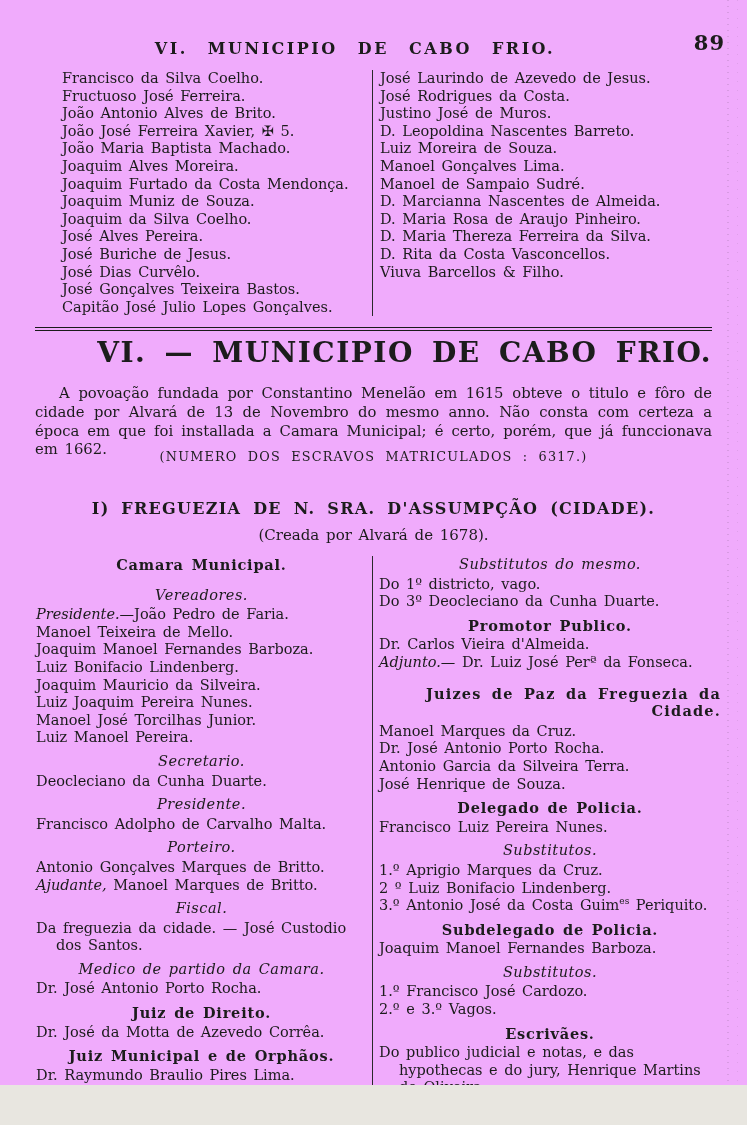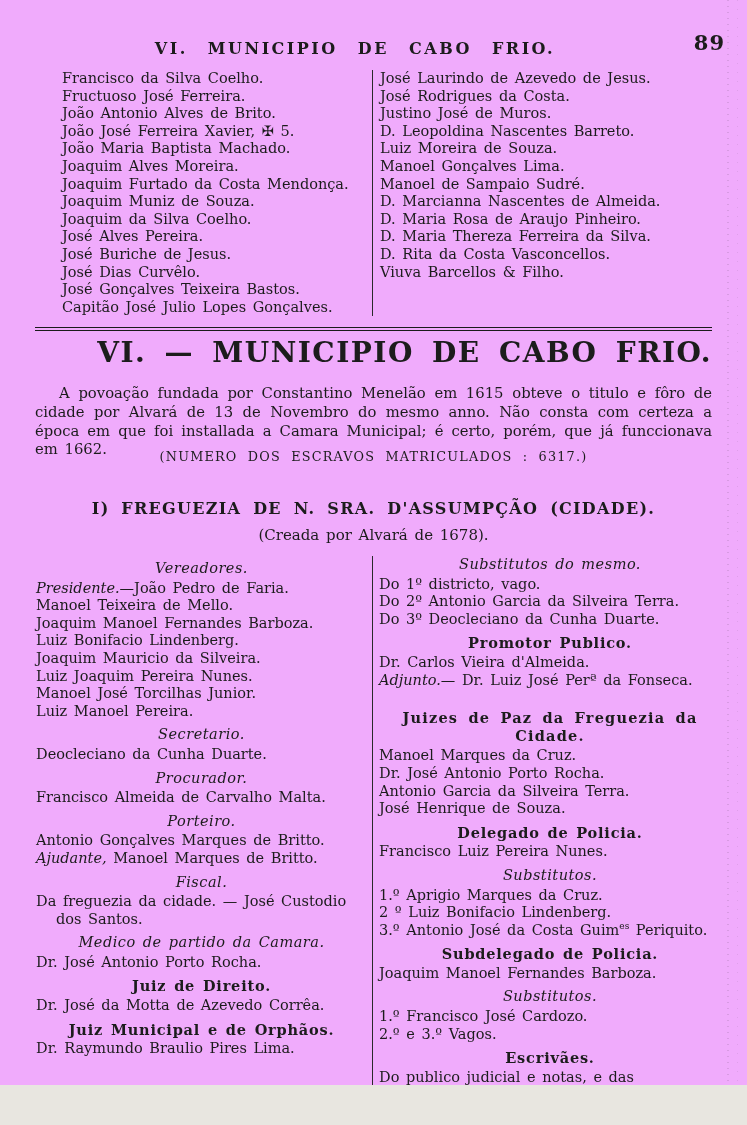--- a/index.html
+++ b/index.html
@@ -81,21 +81,21 @@
   }
   .directory .col-l{
     width:373px;box-sizing:border-box;
     padding-left:36px;padding-right:5px;
     border-right:1.5px solid #2a2a2a;
     min-height:505px;
   }
   .directory .col-r{flex:1;box-sizing:border-box;padding-left:6px;padding-right:26px;}
   .ln{min-height:17.6px;}
   .hb{font-weight:bold;text-align:center;letter-spacing:.8px;margin-top:6px;margin-bottom:2px;}
-  .hbl{font-weight:bold;text-align:center;letter-spacing:1.2px;margin-top:20px;margin-bottom:3px;word-spacing:4px;}
+  .hbl{font-weight:bold;text-align:right;letter-spacing:1.2px;margin-top:13px;margin-bottom:3px;word-spacing:4px;}
   .hi{font-style:italic;text-align:center;margin-top:6px;margin-bottom:2px;letter-spacing:.5px;}
   .pw{padding-left:20px;text-indent:-20px;white-space:normal;}
   .lead{font-style:italic;}
   sup{font-size:.62em;line-height:0;}
 </style>
 </head>
 <body>
 
 <div class="page">
 
@@ -144,49 +144,49 @@
   <div class="intro">A povoação fundada por Constantino Menelão em 1615 obteve o titulo e fôro de cidade por Alvará de 13 de Novembro do mesmo anno. Não consta com certeza a época em que foi installada a Camara Municipal; é certo, porém, que já funccionava em 1662.</div>
 
   <div class="slaves">(NUMERO DOS ESCRAVOS MATRICULADOS : 6317.)</div>
 
   <div class="freg">I) FREGUEZIA DE N. SRA. D'ASSUMPÇÃO (CIDADE).</div>
 
   <div class="creada">(Creada por Alvará de 1678).</div>
 
   <div class="directory">
     <div class="col-l" id="dir-left">
-        <div class="ln hi" style="margin-top: 4px;">Vereadores.</div>
+        <div class="ln hb" style="margin-top: 0px;">Camara Municipal.</div>
+        <div class="ln hi" style="margin-top: 13px;">Vereadores.</div>
         <div class="ln p"><span class="lead">Presidente.—</span>João Pedro de Faria.</div>
         <div class="ln p">Manoel Teixeira de Mello.</div>
         <div class="ln p">Joaquim Manoel Fernandes Barboza.</div>
         <div class="ln p">Luiz Bonifacio Lindenberg.</div>
         <div class="ln p">Joaquim Mauricio da Silveira.</div>
         <div class="ln p">Luiz Joaquim Pereira Nunes.</div>
         <div class="ln p">Manoel José Torcilhas Junior.</div>
         <div class="ln p">Luiz Manoel Pereira.</div>
         <div class="ln hi">Secretario.</div>
         <div class="ln p">Deocleciano da Cunha Duarte.</div>
-        <div class="ln hi">Procurador.</div>
-        <div class="ln p">Francisco Almeida de Carvalho Malta.</div>
+        <div class="ln hi">Presidente.</div>
+        <div class="ln p">Francisco Adolpho de Carvalho Malta.</div>
         <div class="ln hi">Porteiro.</div>
         <div class="ln p">Antonio Gonçalves Marques de Britto.</div>
         <div class="ln p"><span class="lead">Ajudante,</span> Manoel Marques de Britto.</div>
         <div class="ln hi">Fiscal.</div>
         <div class="ln pw">Da freguezia da cidade. — José Custodio dos Santos.</div>
         <div class="ln hi">Medico de partido da Camara.</div>
         <div class="ln p">Dr. José Antonio Porto Rocha.</div>
         <div class="ln hb">Juiz de Direito.</div>
         <div class="ln p">Dr. José da Motta de Azevedo Corrêa.</div>
         <div class="ln hb">Juiz Municipal e de Orphãos.</div>
         <div class="ln p">Dr. Raymundo Braulio Pires Lima.</div>
       </div>
     <div class="col-r" id="dir-right">
         <div class="ln hi" style="margin-top: 0px;">Substitutos do mesmo.</div>
         <div class="ln p">Do 1º districto, vago.</div>
-        <div class="ln p">Do 2º Antonio Garcia da Silveira Terra.</div>
         <div class="ln p">Do 3º Deocleciano da Cunha Duarte.</div>
         <div class="ln hb">Promotor Publico.</div>
         <div class="ln p">Dr. Carlos Vieira d'Almeida.</div>
         <div class="ln p"><span class="lead">Adjunto.—</span> Dr. Luiz José Perª da Fonseca.</div>
         <div class="ln hbl">Juizes de Paz da Freguezia da Cidade.</div>
         <div class="ln p">Manoel Marques da Cruz.</div>
         <div class="ln p">Dr. José Antonio Porto Rocha.</div>
         <div class="ln p">Antonio Garcia da Silveira Terra.</div>
         <div class="ln p">José Henrique de Souza.</div>
         <div class="ln hb">Delegado de Policia.</div>

